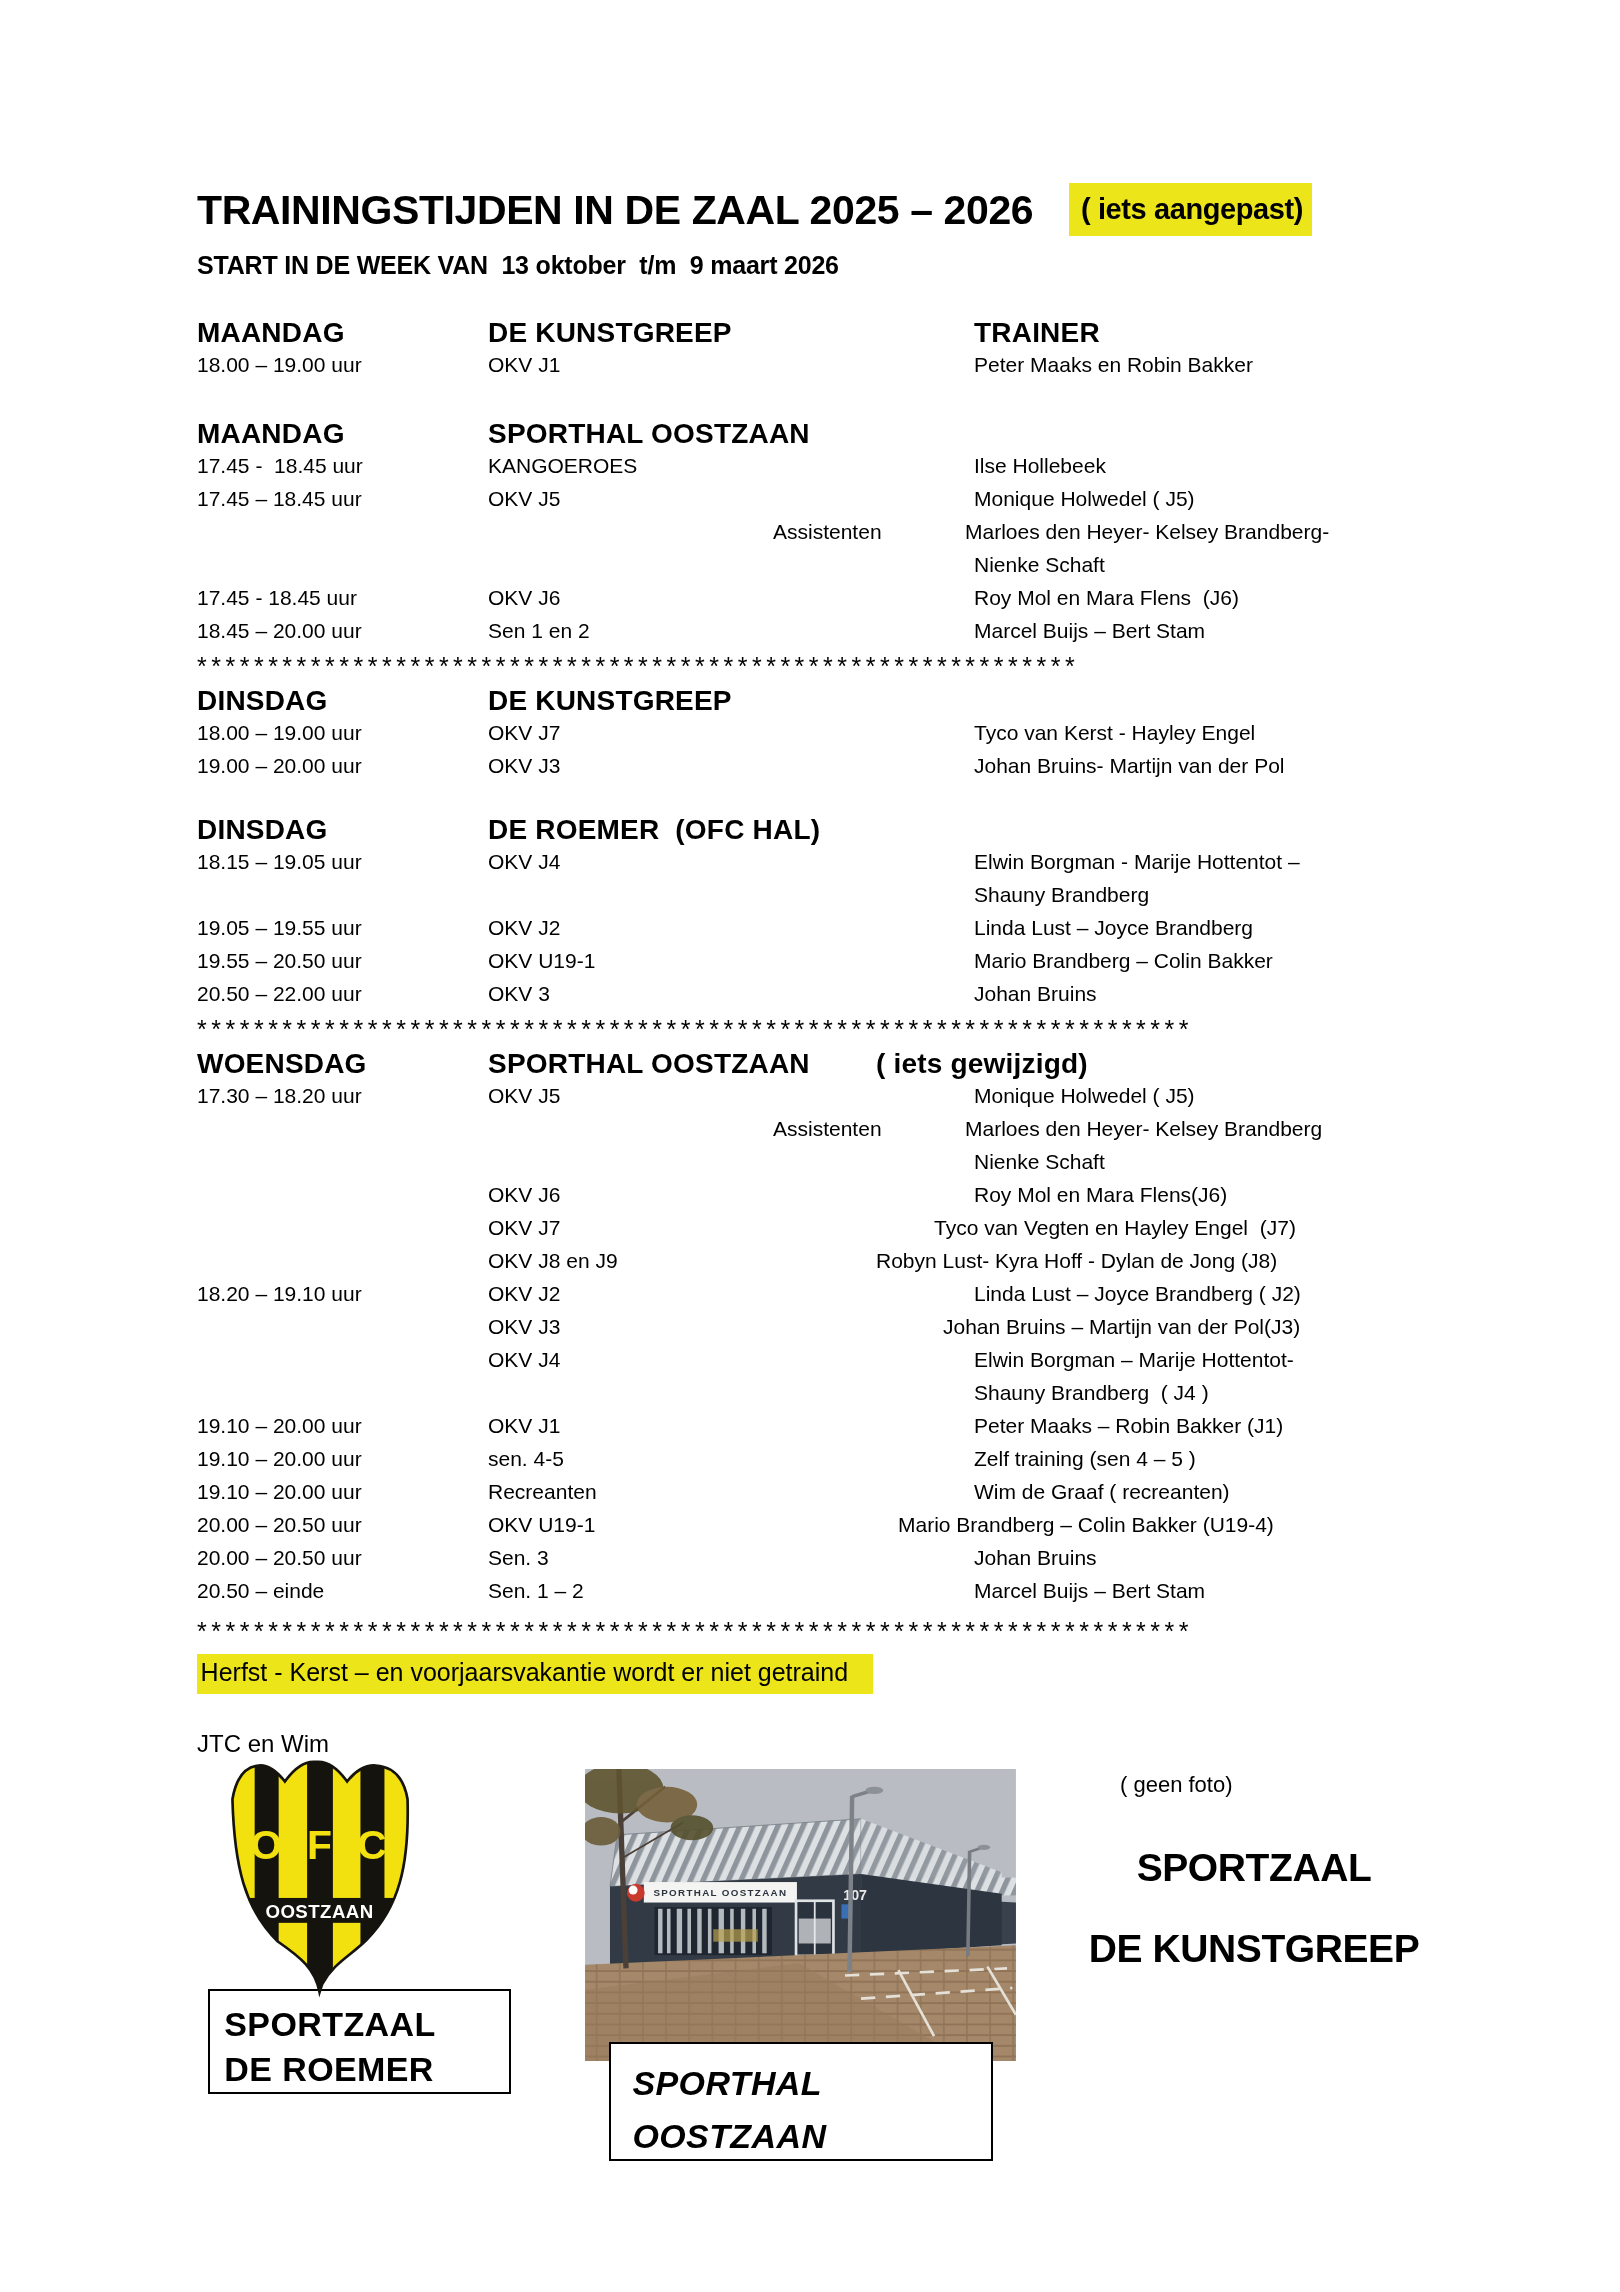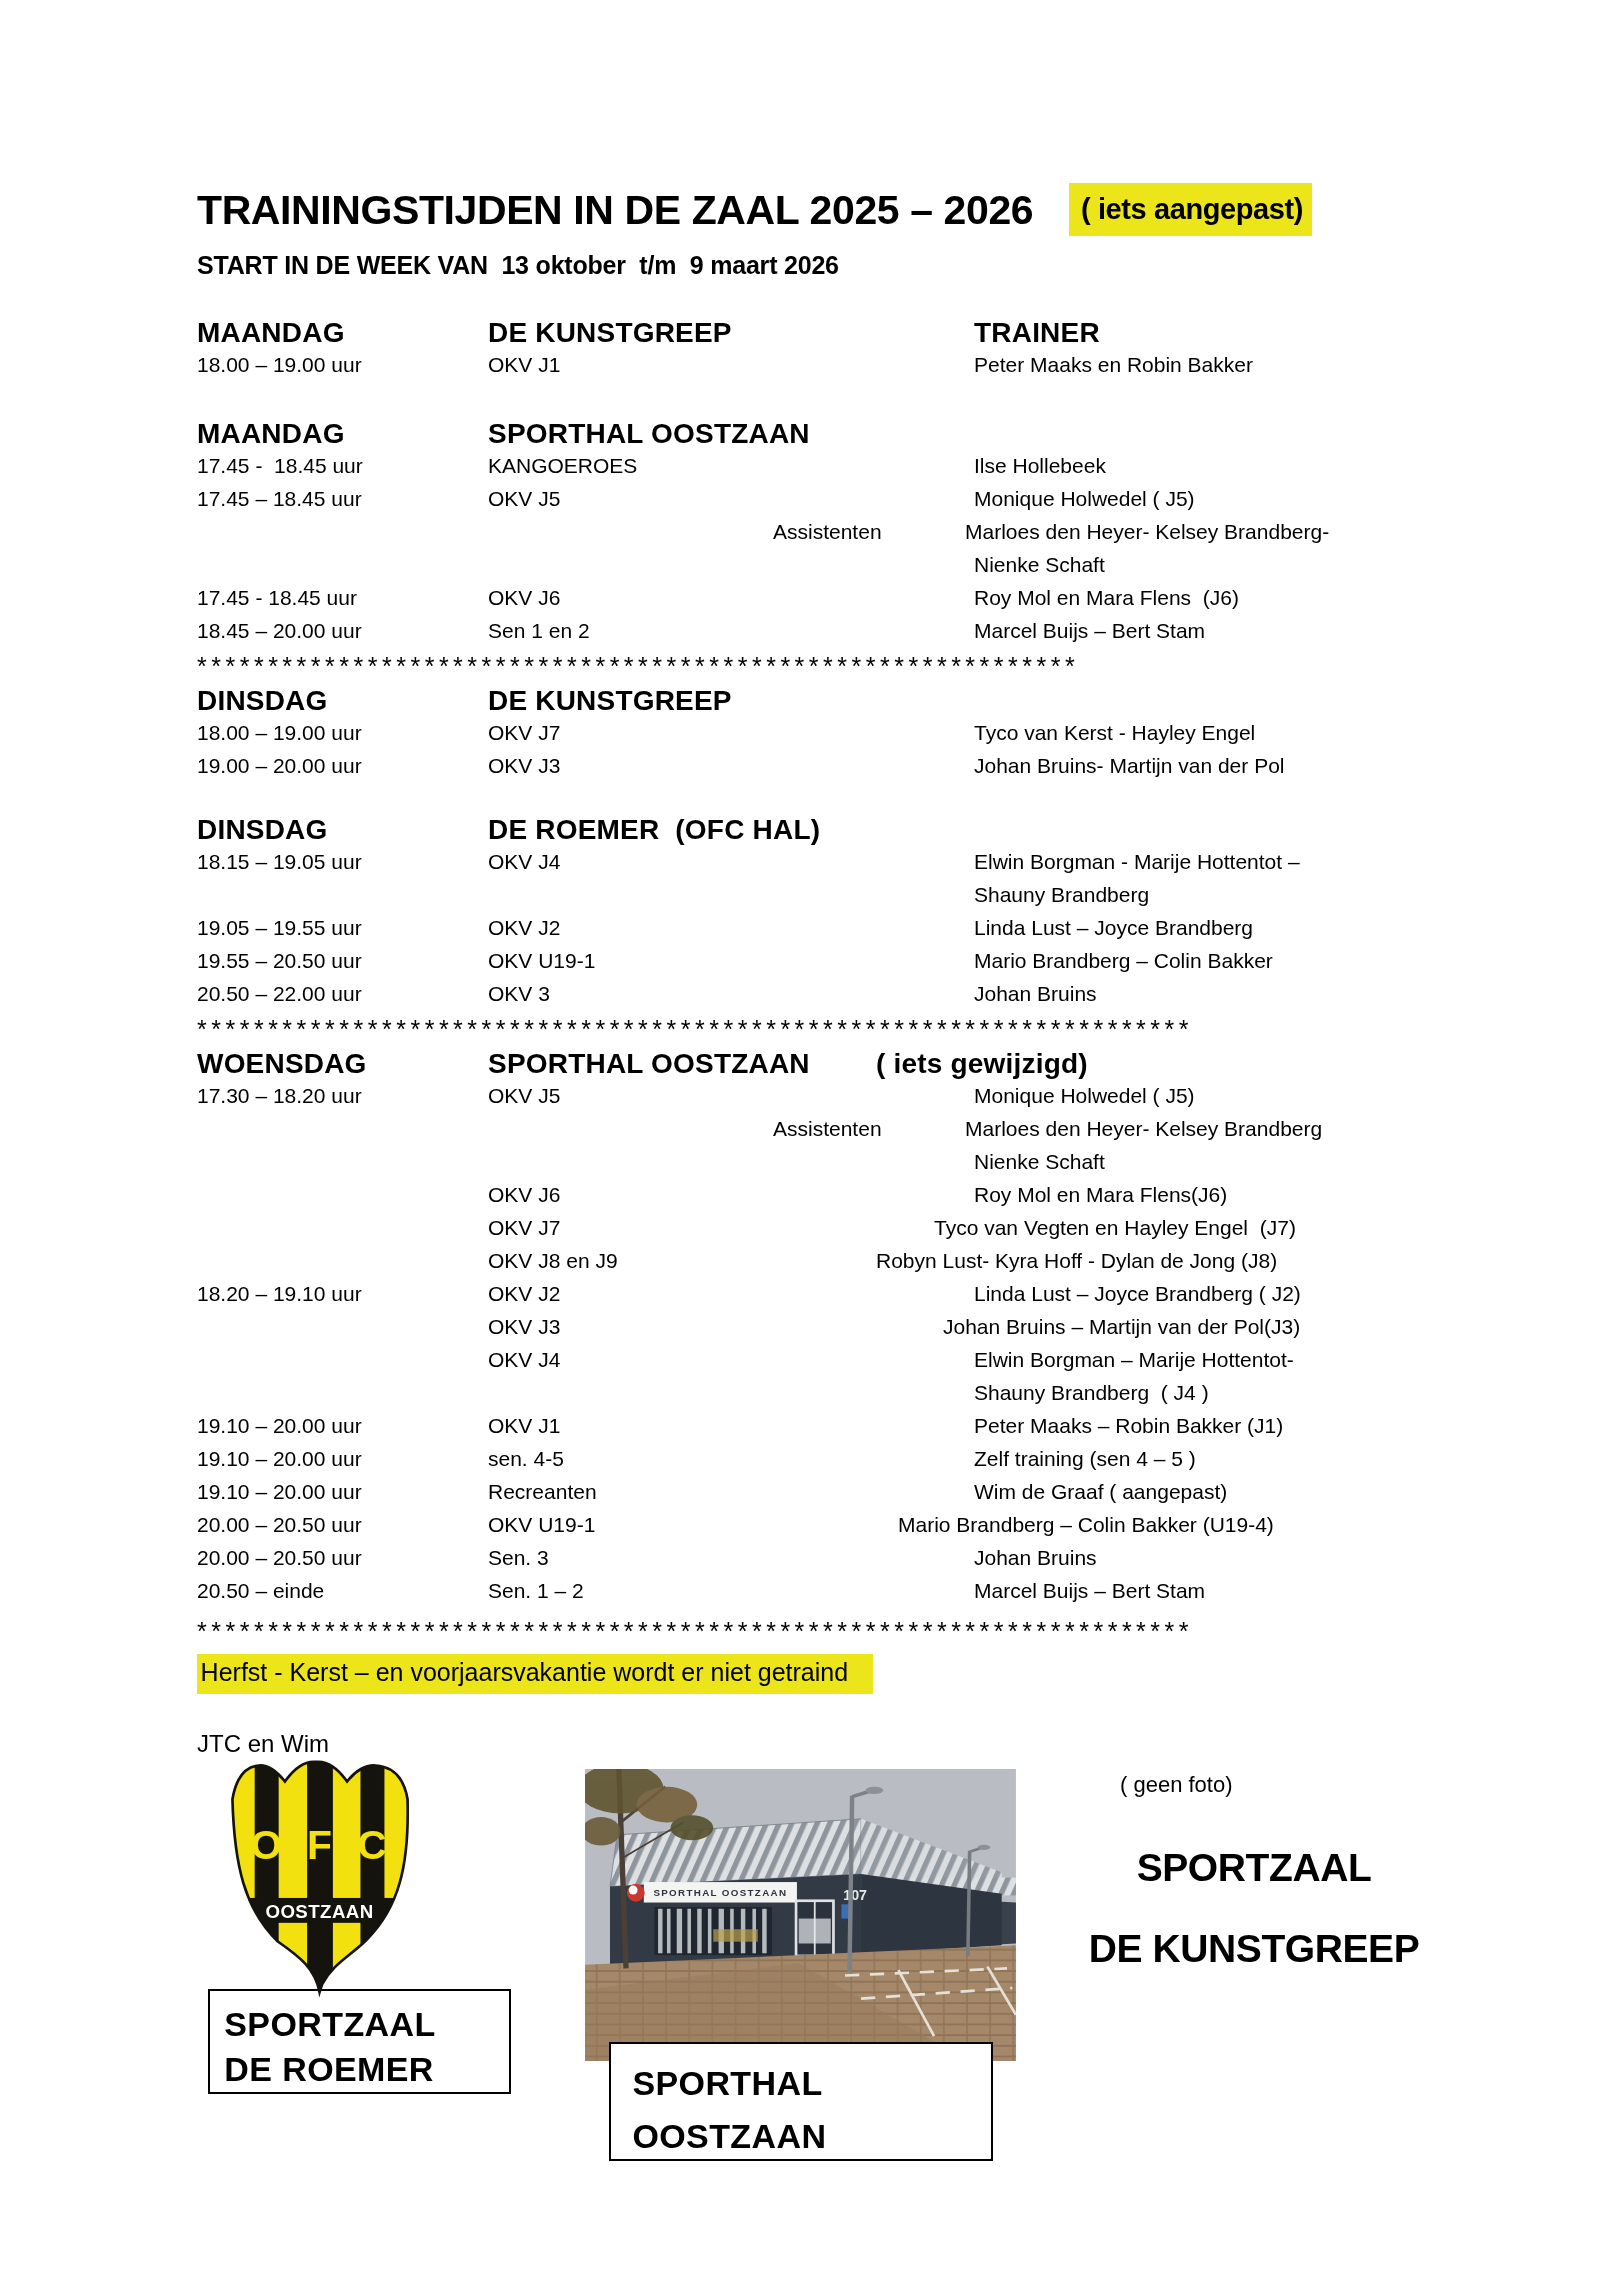--- a/index.html
+++ b/index.html
@@ -28,21 +28,21 @@
   .sep.gap{margin-top:5.3px;}
   .highlight-note{display:inline-block;background:var(--hl);font-size:25px;white-space:pre;
     margin-top:3.6px;padding:4.5px 25px 7.1px 3.6px;}
   .signature{font-size:24px;margin-top:36px;white-space:pre;}
   .logo-wrap{position:absolute;left:228px;top:1757px;z-index:2;}
   .photo-wrap{position:absolute;left:585px;top:1769px;z-index:1;}
   .box{position:absolute;border:2.7px solid #000;background:#fff;font-weight:bold;z-index:1;}
   .box .line{white-space:pre;letter-spacing:0.4px;}
   .box-roemer{left:208px;top:1989px;width:285px;height:90px;font-size:34px;padding:10.7px 0 0 14.3px;}
   .box-roemer .line{line-height:45px;}
-  .box-oostzaan{left:609px;top:2042px;width:359px;height:102px;font-size:34px;padding:12.5px 0 0 21.4px;z-index:3;}
+  .box-oostzaan{left:609px;top:2042px;width:359px;height:102px;font-size:34px;padding:12.5px 0 0 21.4px;z-index:3;font-style:italic;}
   .box-oostzaan .line{line-height:53px;}
   .geen-foto{position:absolute;left:1120px;top:1772px;font-size:22px;white-space:pre;}
   .kunstgreep-label{position:absolute;left:1058px;top:1846px;width:392px;text-align:center;
     font-weight:bold;font-size:39px;letter-spacing:-0.4px;}
   .kunstgreep-label .l2{margin-top:37px;white-space:pre;}
 </style>
 </head>
 <body>
 
 <div class="page" style="--hl:#ece519;">
@@ -190,21 +190,21 @@
           <span class="c-trainer">Peter Maaks – Robin Bakker (J1)</span>
         </div>
         <div class="row">
           <span class="c-time">19.10 – 20.00 uur</span>
           <span class="c-team">sen. 4-5</span>
           <span class="c-trainer">Zelf training (sen 4 – 5 )</span>
         </div>
         <div class="row">
           <span class="c-time">19.10 – 20.00 uur</span>
           <span class="c-team">Recreanten</span>
-          <span class="c-trainer">Wim de Graaf ( aangepast)</span>
+          <span class="c-trainer">Wim de Graaf ( recreanten)</span>
         </div>
         <div class="row">
           <span class="c-time">20.00 – 20.50 uur</span>
           <span class="c-team">OKV U19-1</span>
           <span class="c-trainer" style="left: 701px;">Mario Brandberg – Colin Bakker (U19-4)</span>
         </div>
         <div class="row">
           <span class="c-time">20.00 – 20.50 uur</span>
           <span class="c-team">Sen. 3</span>
           <span class="c-trainer">Johan Bruins</span>

